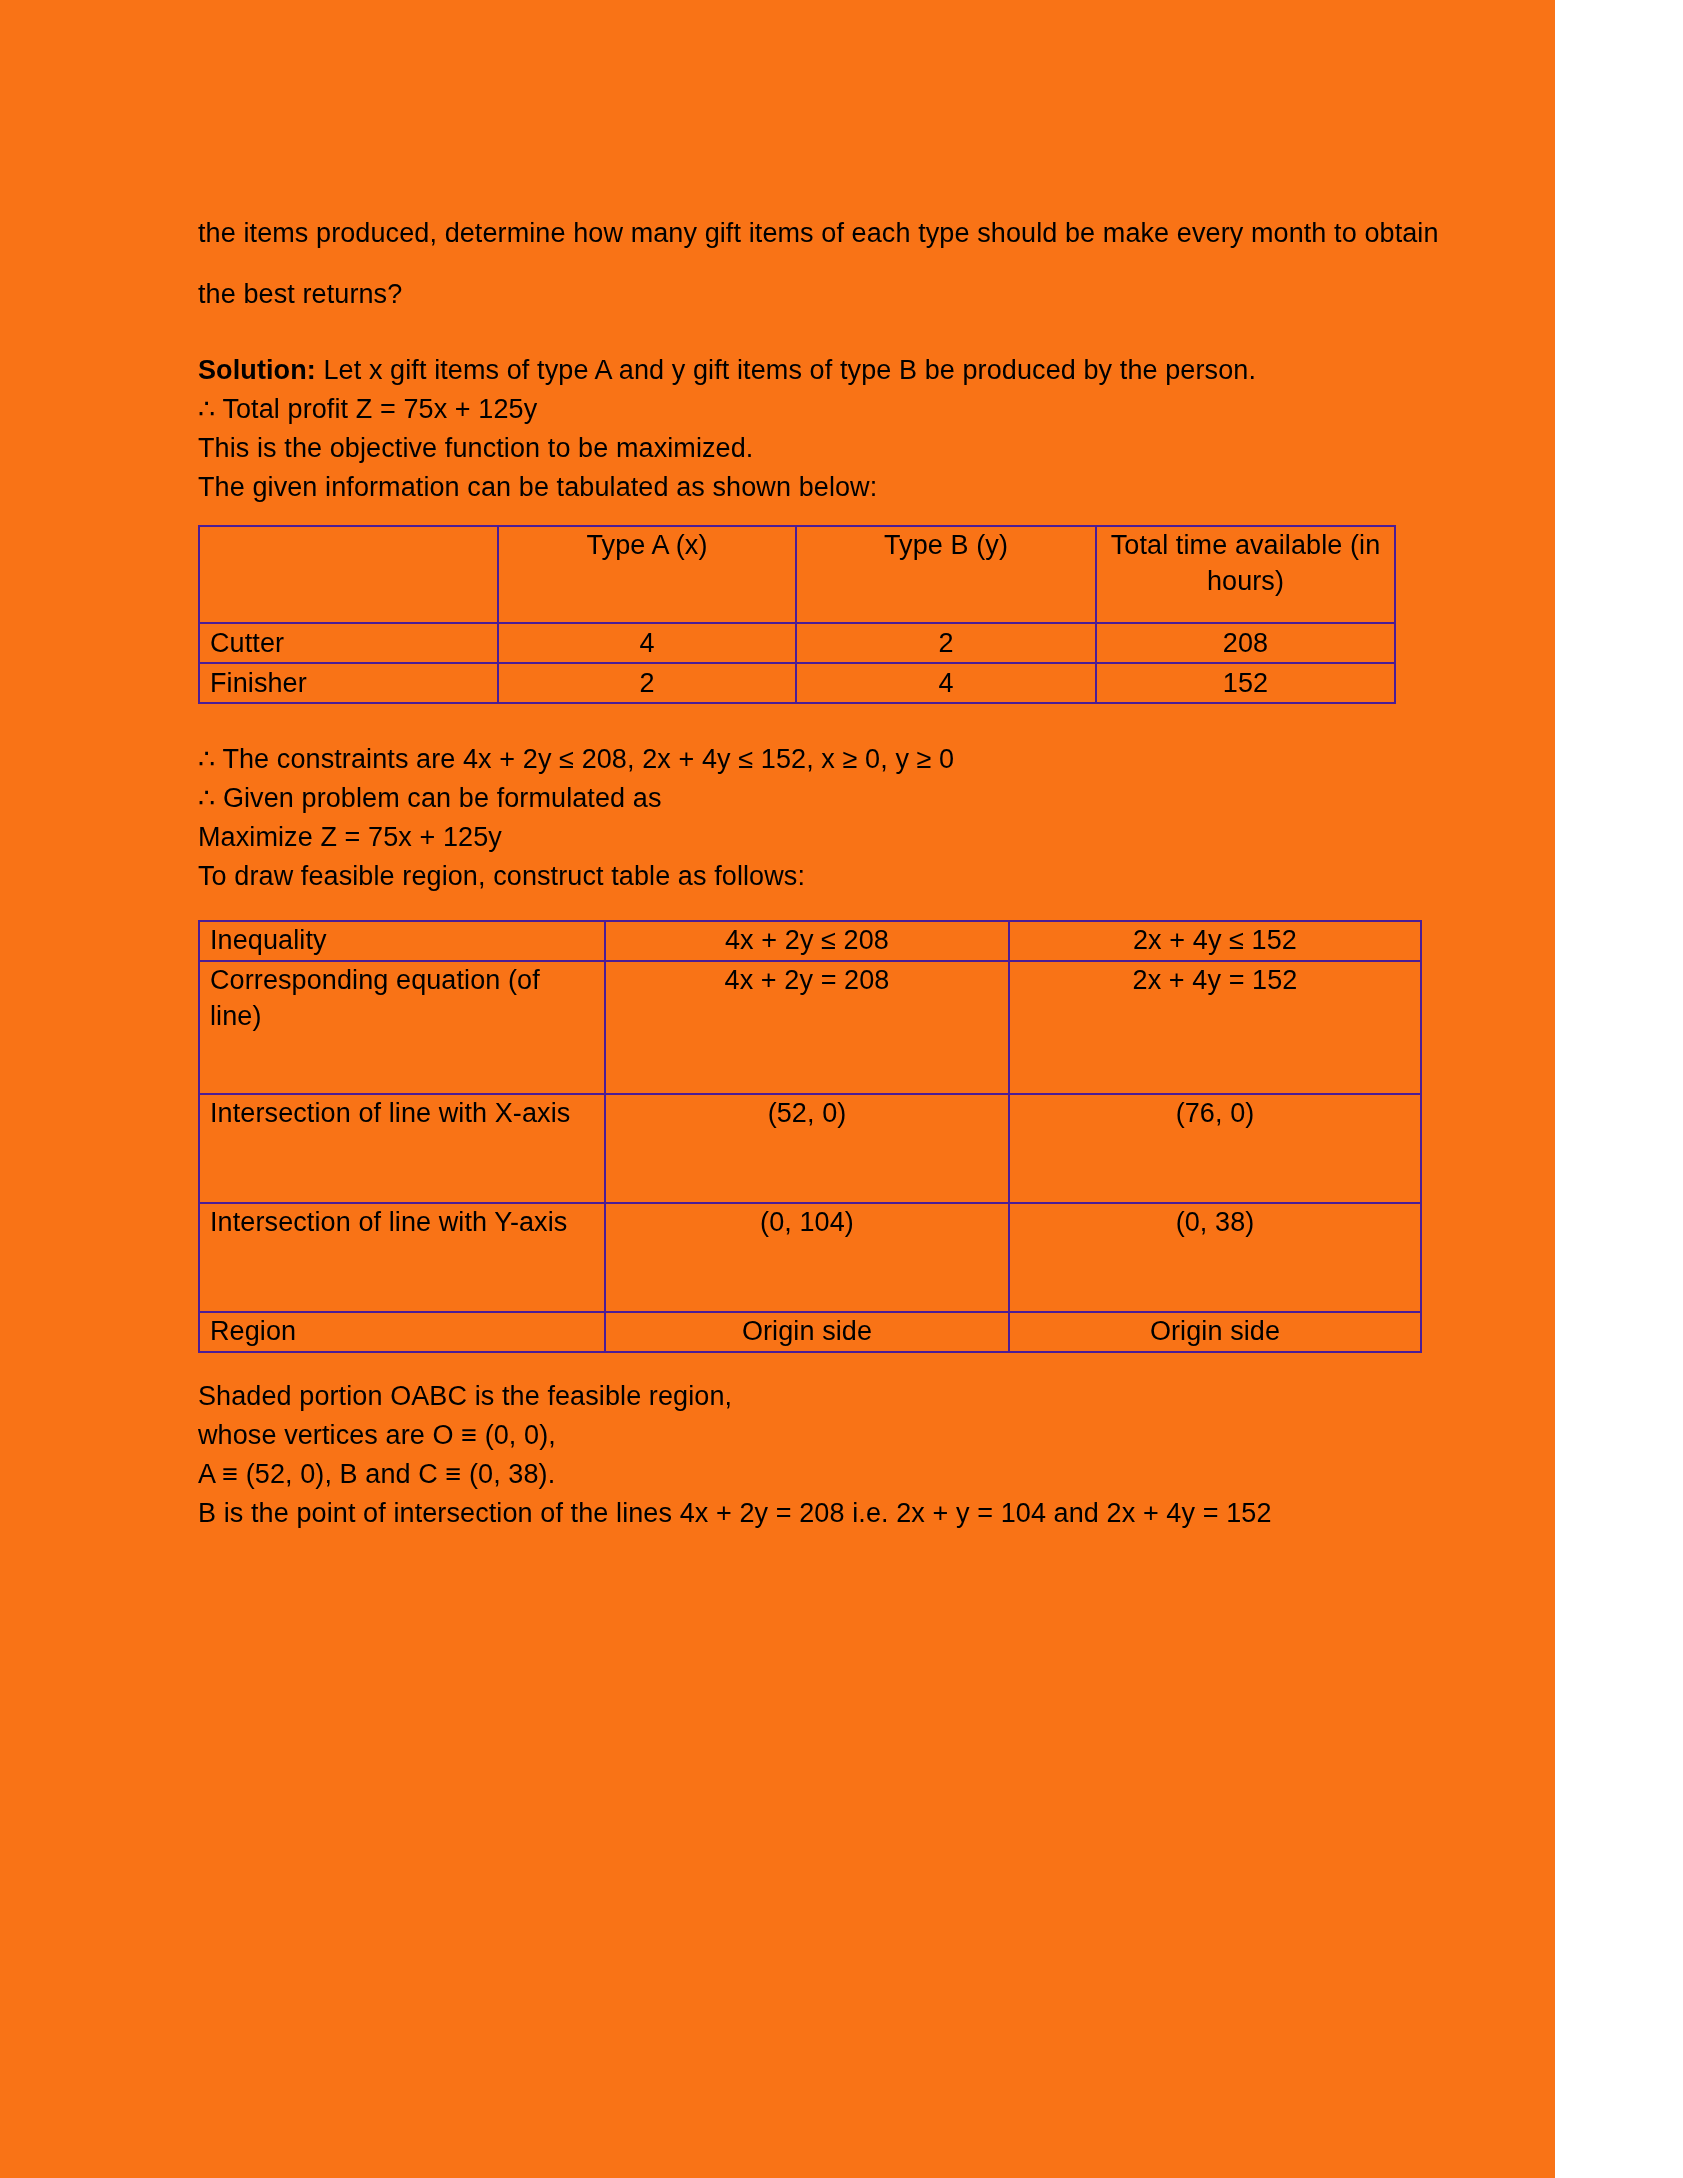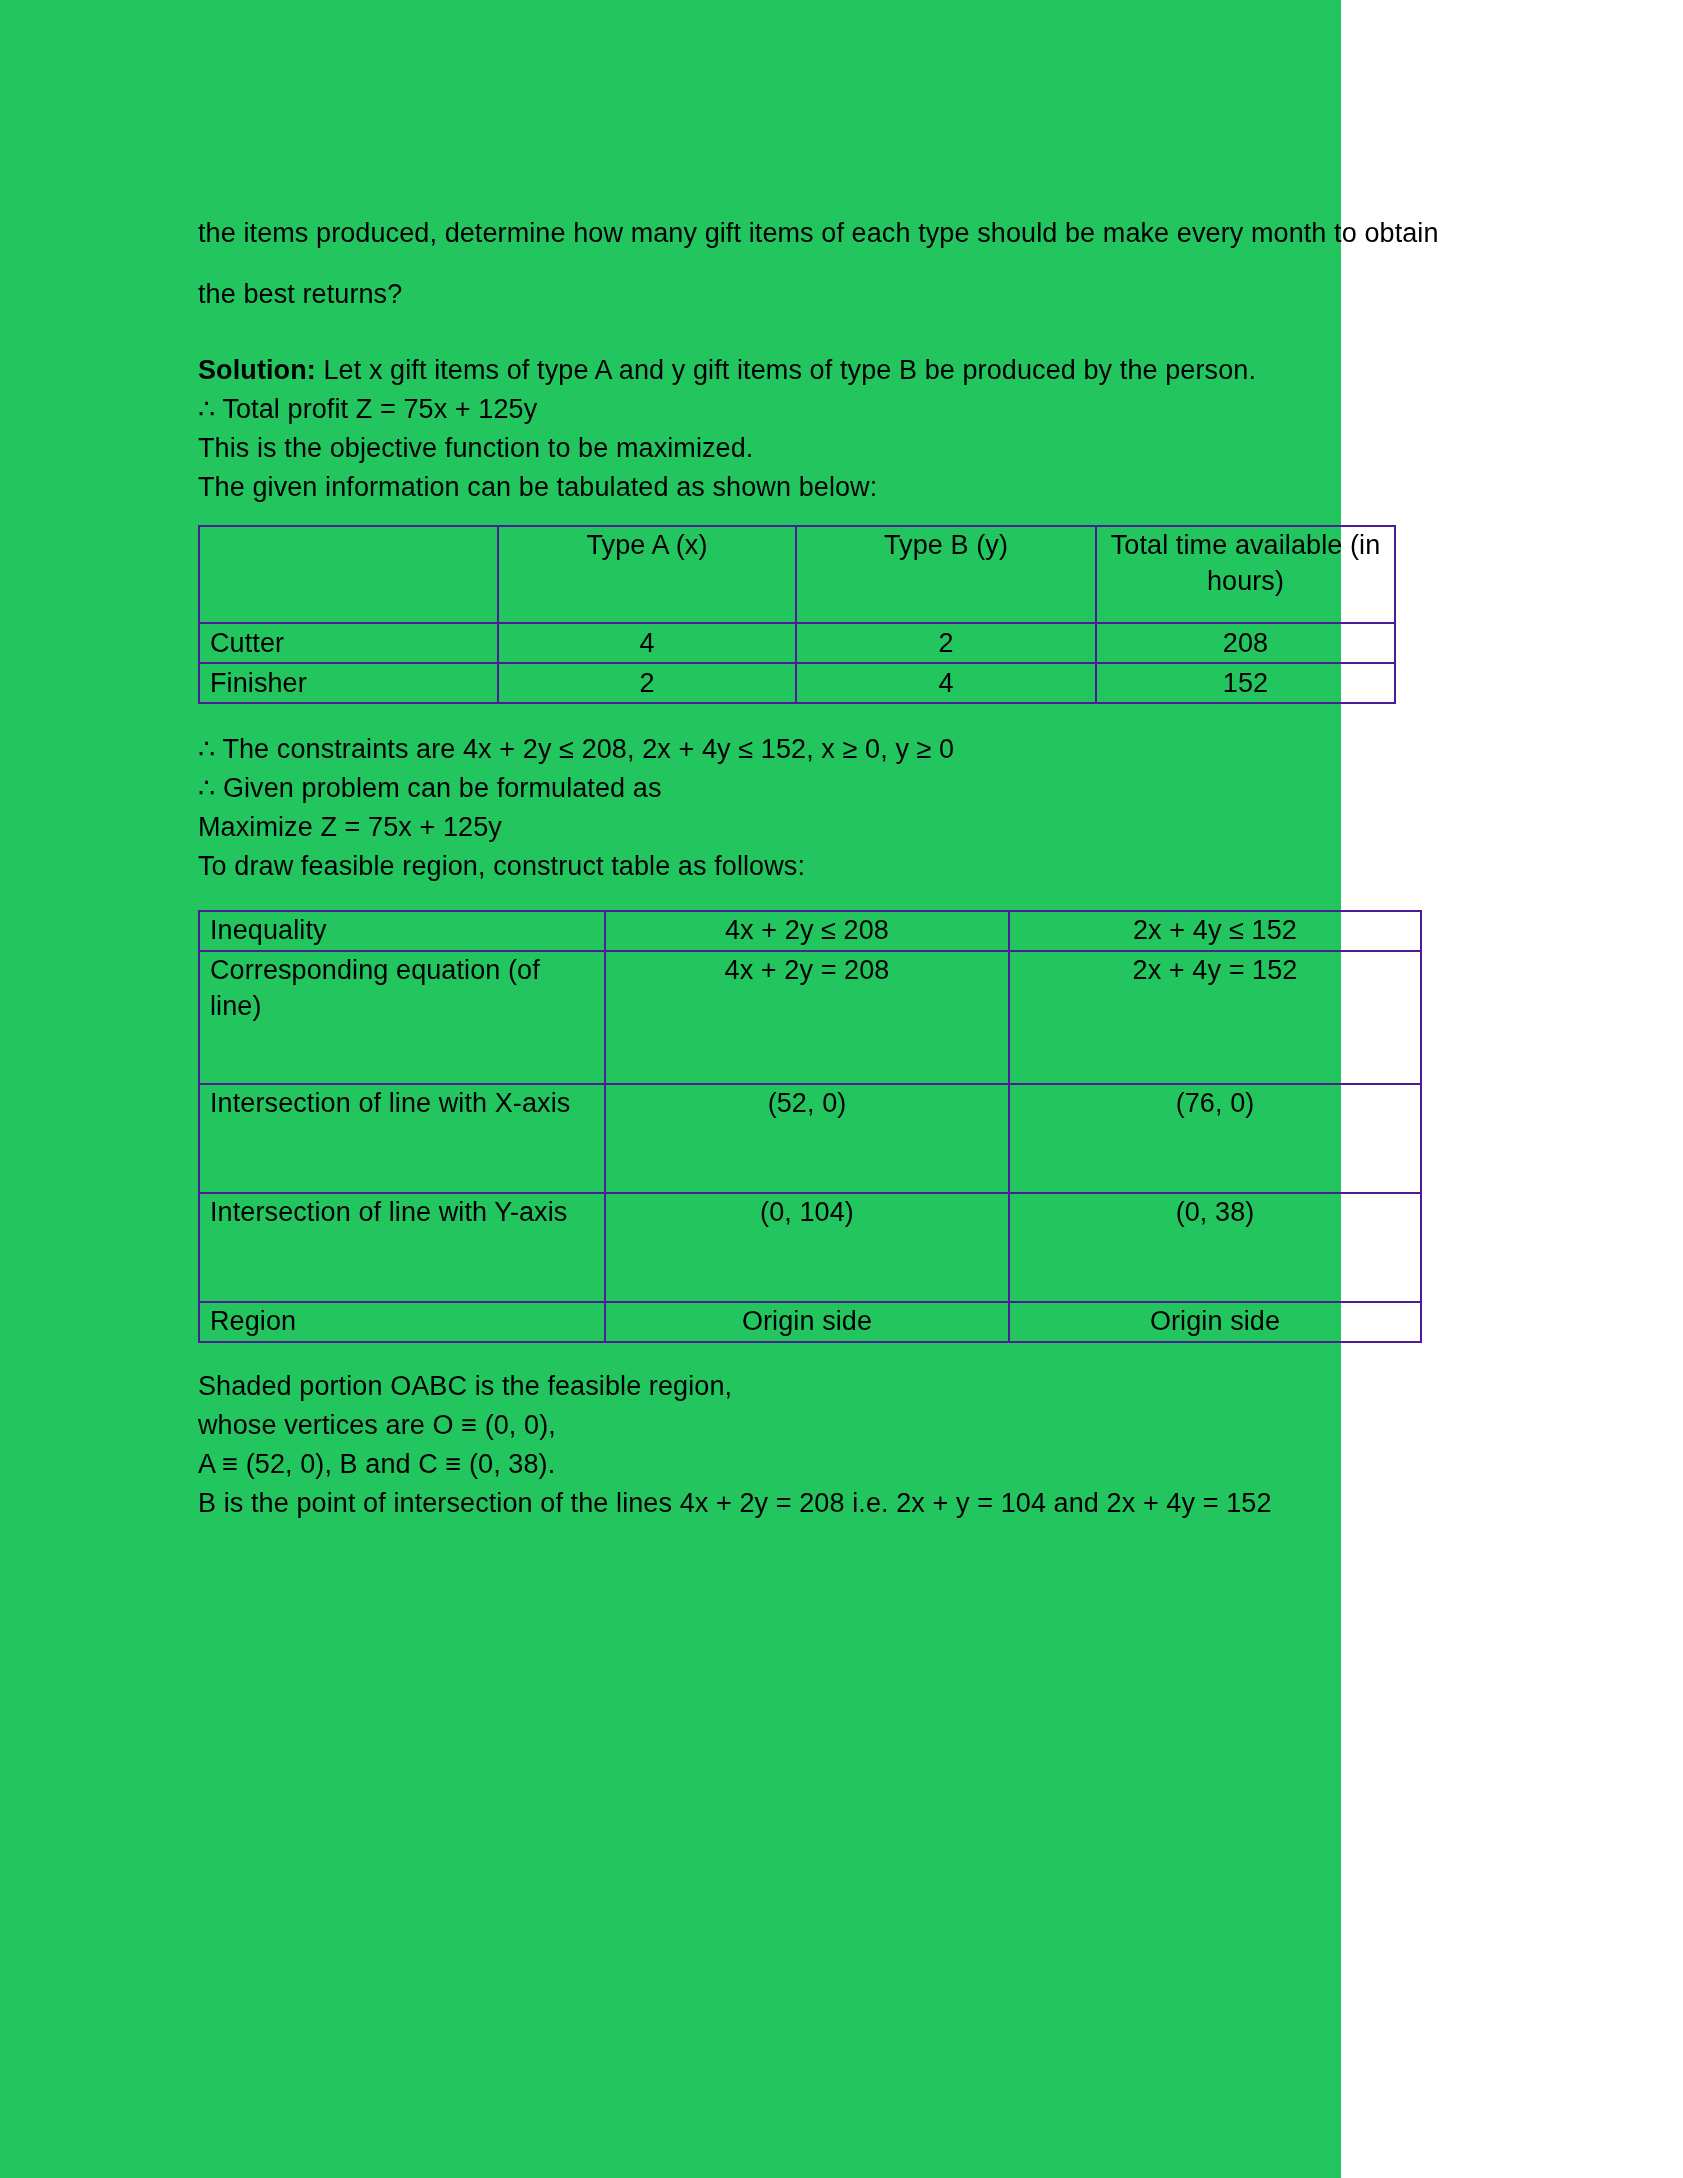--- a/index.html
+++ b/index.html
@@ -9,23 +9,23 @@
   }
   body {
     width: 1683px;
     height: 2178px;
     font-family: "Liberation Sans", sans-serif;
     color: #000000;
     -webkit-font-smoothing: antialiased;
   }
   .page {
     position: relative;
-    width: 1341px;
+    width: 1555px;
     height: 2178px;
-    background: #22c55e;
+    background: #f97316;
     box-sizing: border-box;
   }
   .content {
     position: absolute;
     left: 198px;
     top: 203px;
     width: 1257px;
   }
 
   
@@ -83,21 +83,21 @@
   table.t1 td.body {
     height: 38px;
     vertical-align: middle;
   }
 
   
   .mid-block {
     font-size: 27px;
     line-height: 39px;
     letter-spacing: 0.1px;
-    margin-top: 26px;
+    margin-top: 36px;
   }
 
   
   .table2-wrap {
     margin-top: 24px;
   }
   table.t2 { width: 1222px; }
   table.t2 .d0 { width: 406px; }
   table.t2 .d1 { width: 404px; }
   table.t2 .d2 { width: 412px; }

